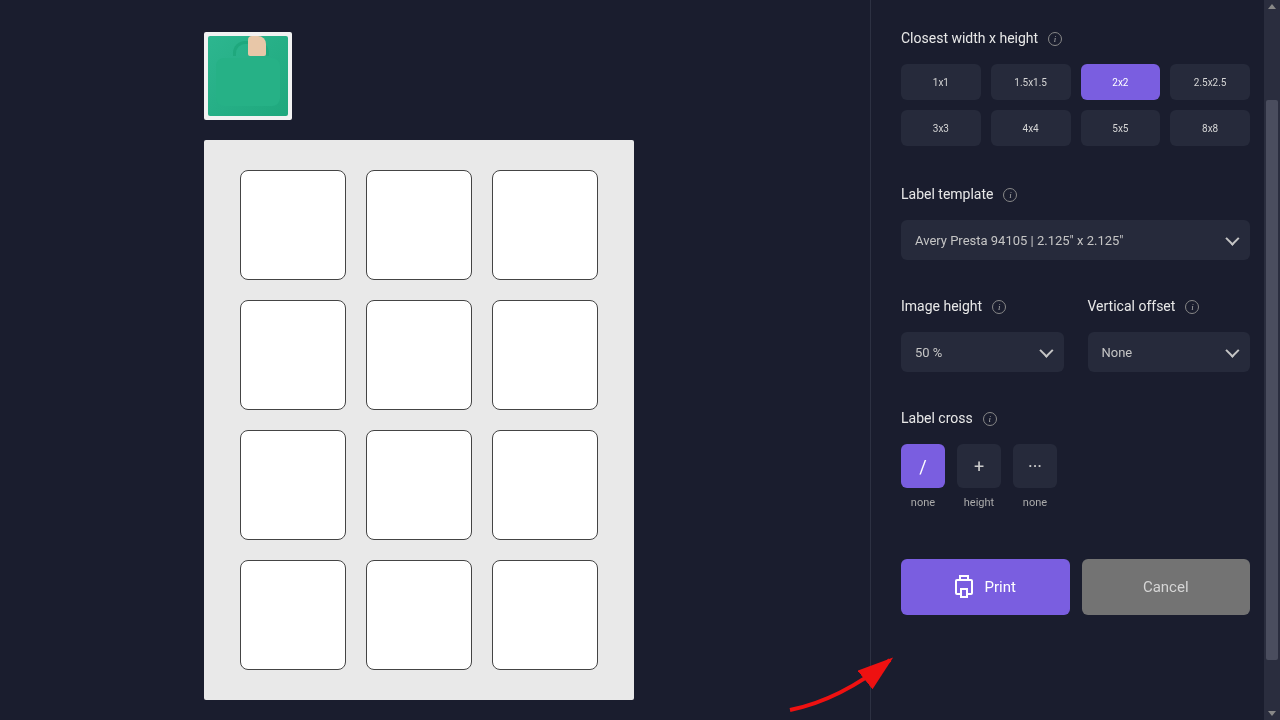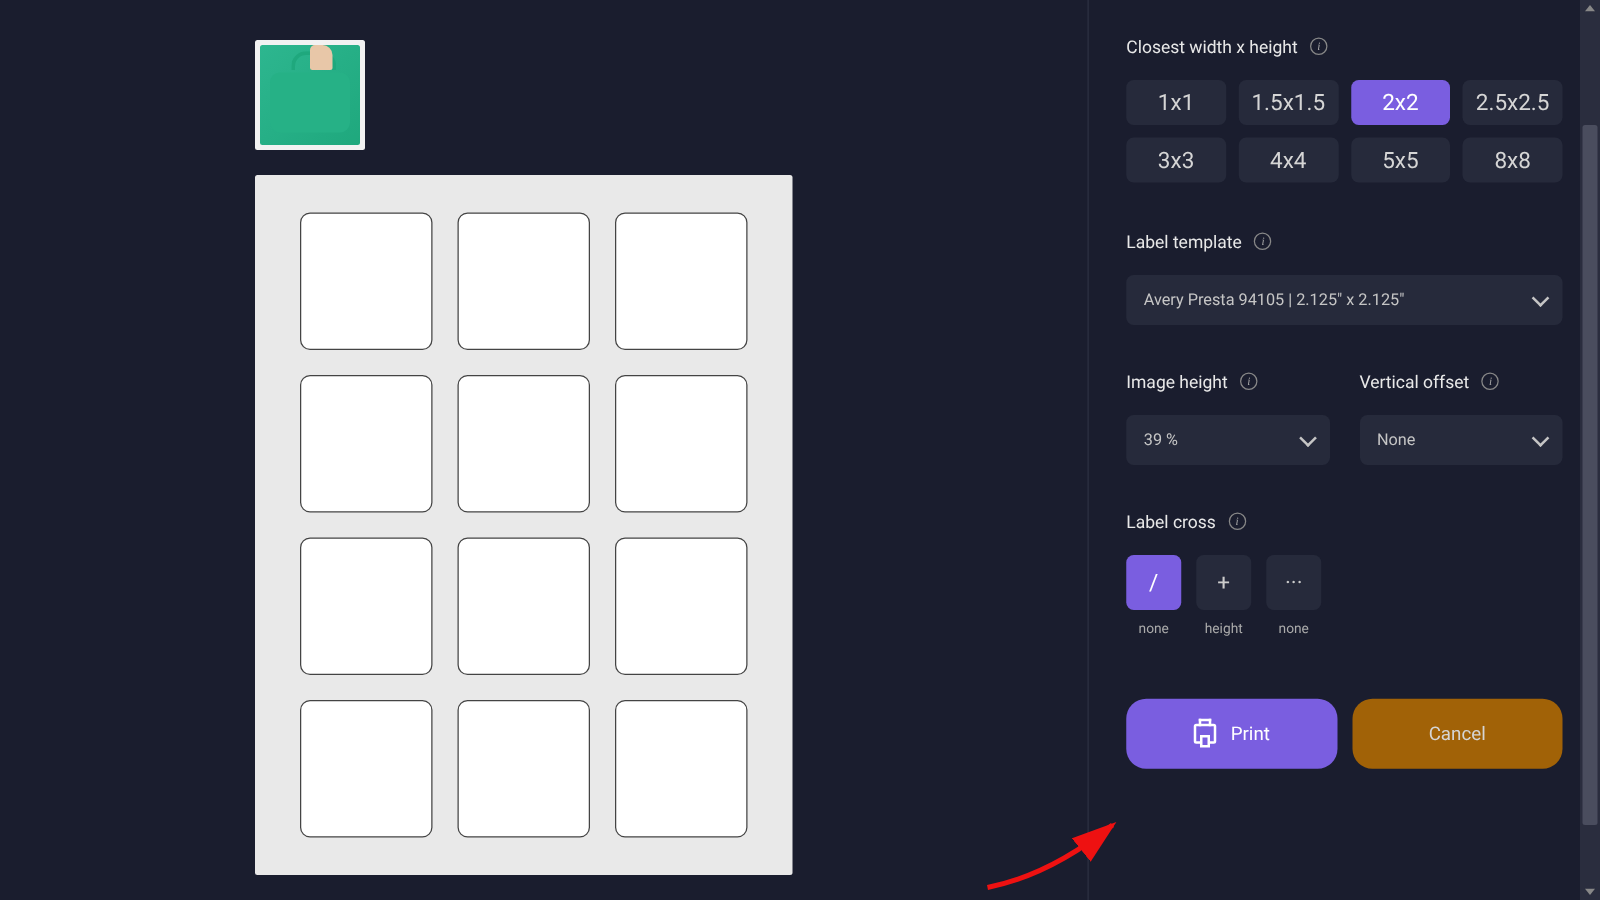--- a/index.html
+++ b/index.html
@@ -76,21 +76,21 @@
     .settings-panel {
       width: 410px;
       border-left: 1px solid #2d3142;
       padding: 30px 30px 0 30px;
       display: flex;
       flex-direction: column;
     }
 
     .section-label {
       display: flex;
-      align-items: flex-start;
+      align-items: flex-end;
       gap: 10px;
       font-size: 14px;
       color: #e8e8e8;
       margin-bottom: 18px;
     }
     .info-icon {
       width: 14px;
       height: 14px;
       border-radius: 50%;
       border: 1px solid #888;
@@ -107,21 +107,21 @@
       display: grid;
       grid-template-columns: repeat(4, 1fr);
       gap: 10px;
       margin-bottom: 40px;
     }
     .size-btn {
       height: 36px;
       border-radius: 6px;
       background: #262a3b;
       color: #d5d5d5;
-      font-size: 18px;
+      font-size: 10px;
       display: flex;
       align-items: center;
       justify-content: center;
       cursor: pointer;
     }
     .size-btn.active {
       background: #7a5ee0;
       color: #ffffff;
     }
 
@@ -173,36 +173,36 @@
     }
     .marker-btn.active { background: #7a5ee0; color: #fff; }
     .marker-label { font-size: 11px; color: #aaa; }
 
     .action-row {
       display: flex;
       gap: 12px;
     }
     .btn {
       height: 56px;
-      border-radius: 16px;
+      border-radius: 6px;
       display: flex;
       align-items: center;
       justify-content: center;
       gap: 12px;
       font-size: 15px;
       cursor: pointer;
     }
     .btn-primary {
       flex: 1;
       background: #7a5ee0;
       color: #fff;
     }
     .btn-secondary {
       flex: 1;
-      background: #a16207;
+      background: #737373;
       color: #d5d5d5;
     }
     .print-icon {
       width: 18px; height: 16px;
       border: 2px solid #fff;
       border-radius: 2px;
       position: relative;
     }
     .print-icon::before {
       content: '';
@@ -302,21 +302,21 @@
     <span class="chevron"></span>
   </div>
 
   <div class="two-col">
     <div class="col">
       <div class="section-label">
         <span>Image height</span>
         <span class="info-icon">i</span>
       </div>
       <div class="select-row">
-        <span>39 %</span>
+        <span>50 %</span>
         <span class="chevron"></span>
       </div>
     </div>
     <div class="col">
       <div class="section-label">
         <span>Vertical offset</span>
         <span class="info-icon">i</span>
       </div>
       <div class="select-row">
         <span>None</span>

